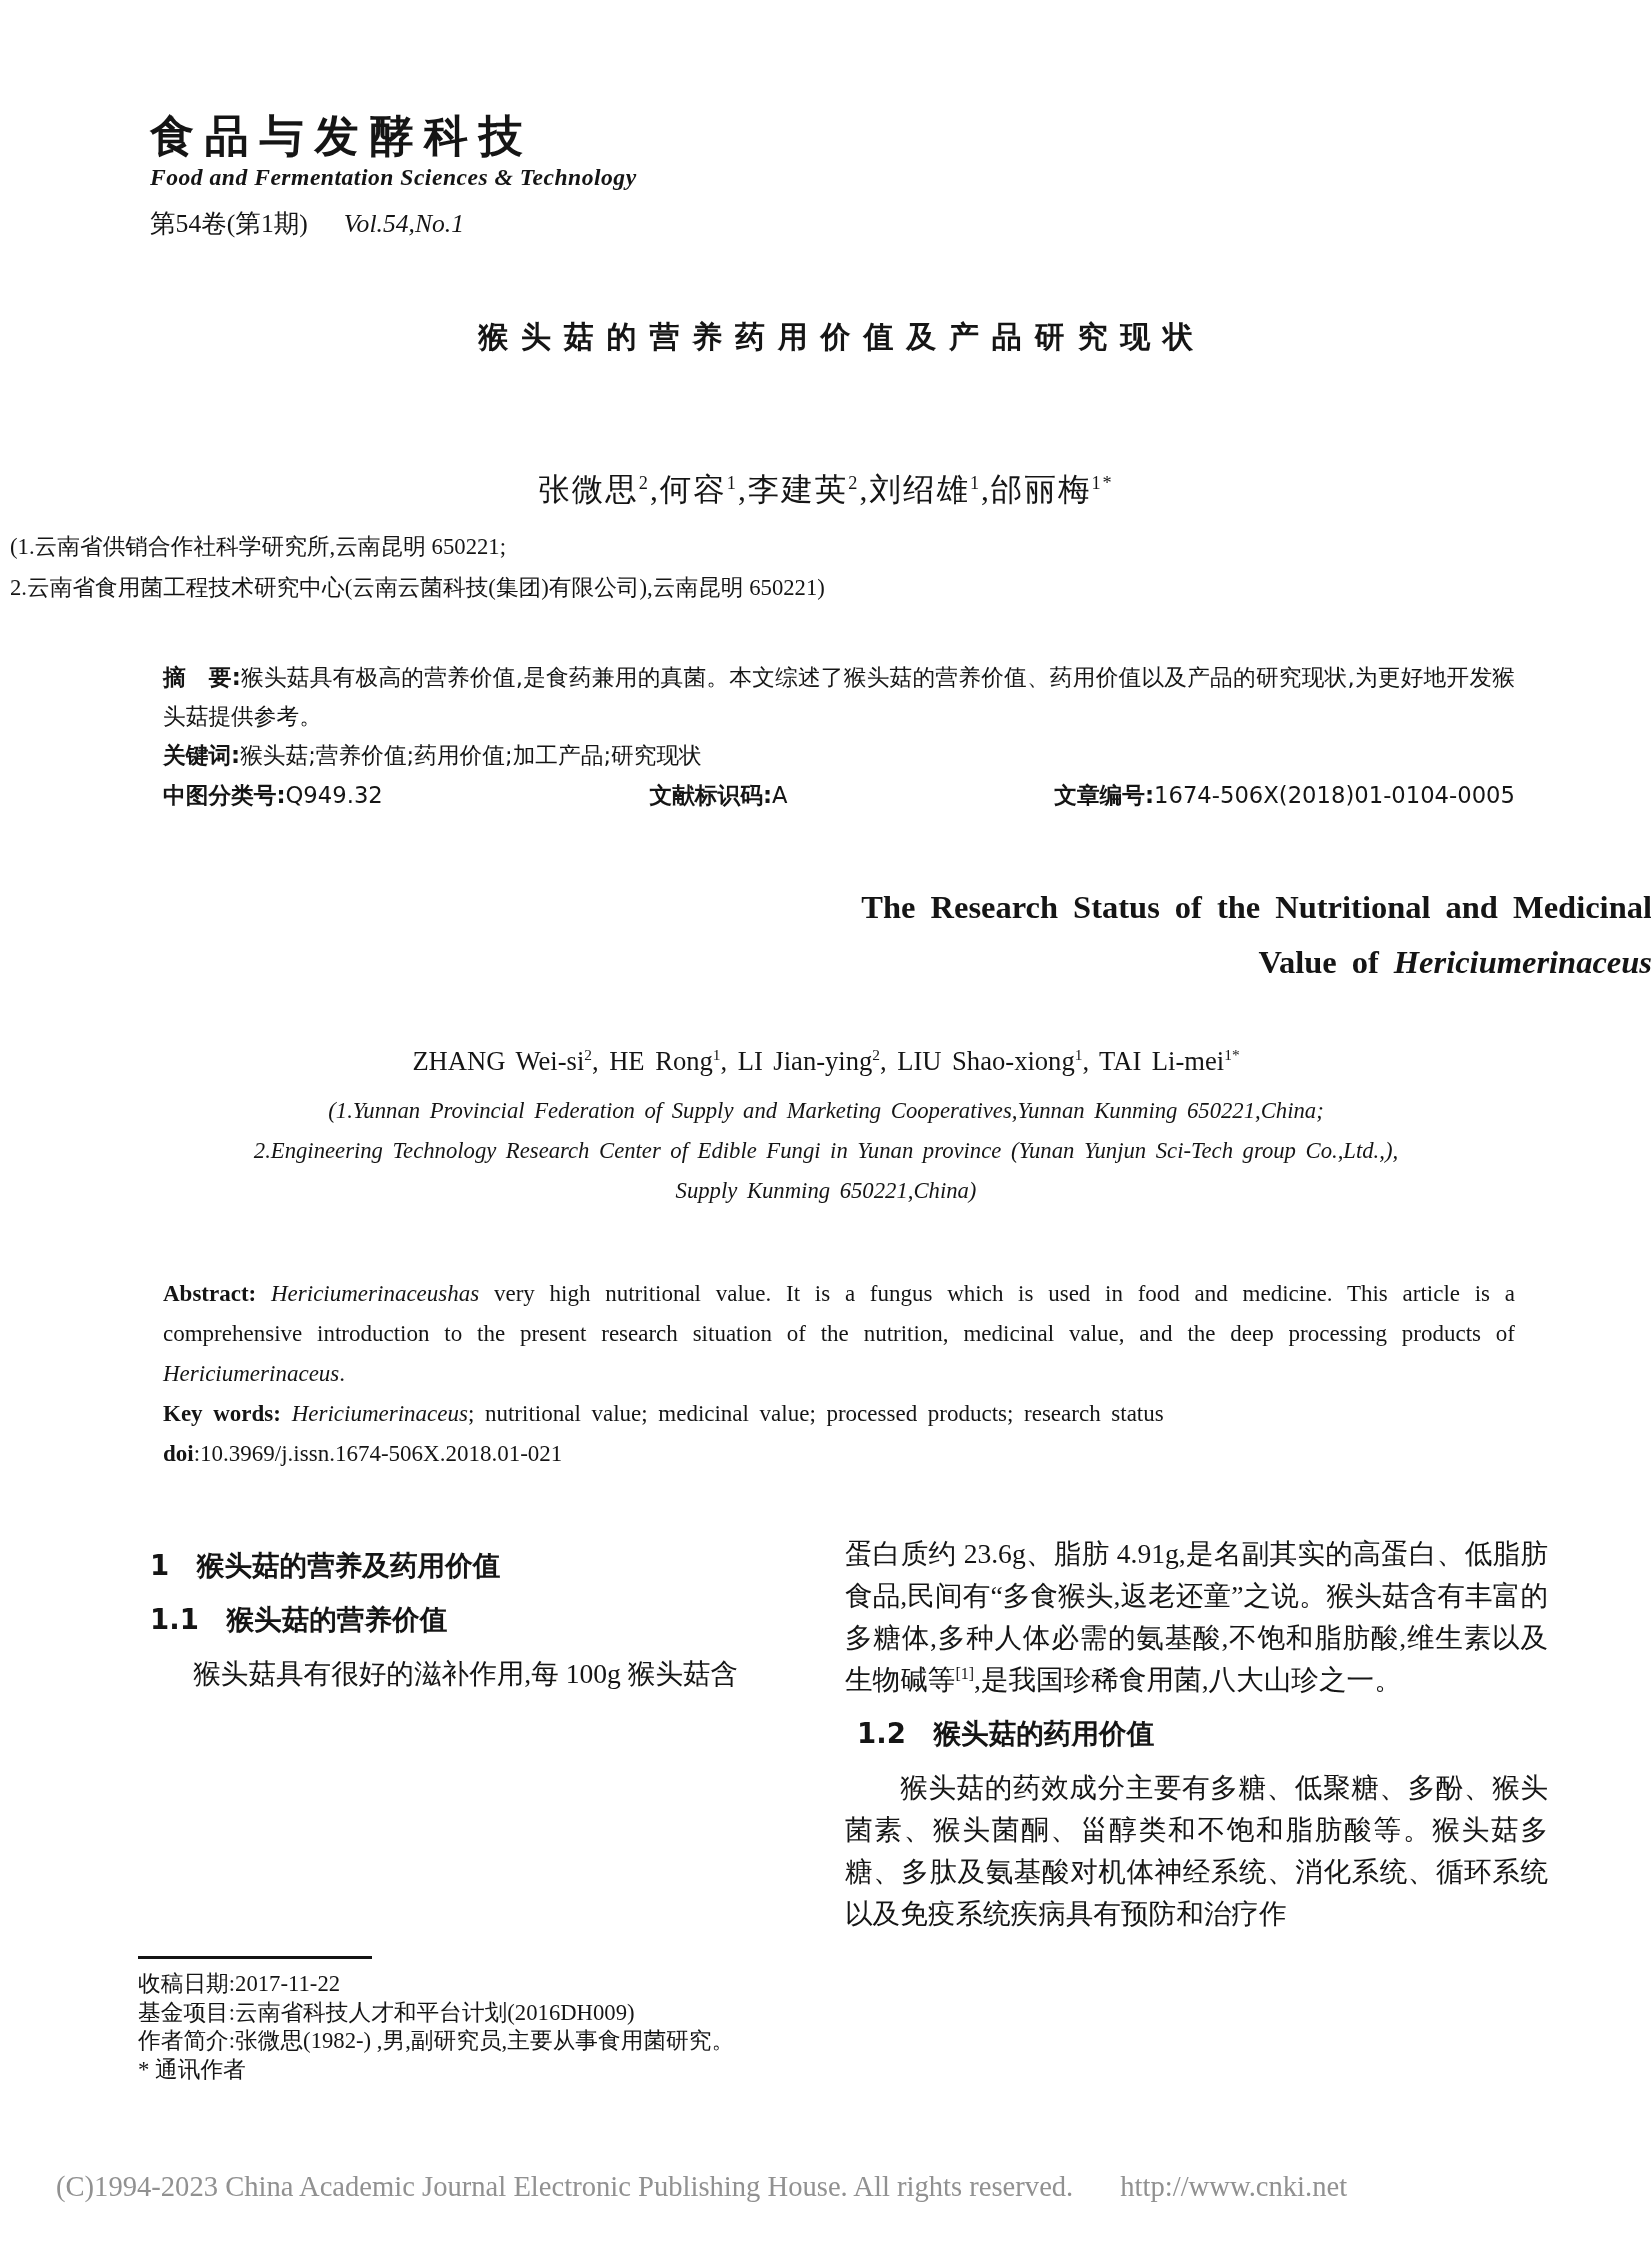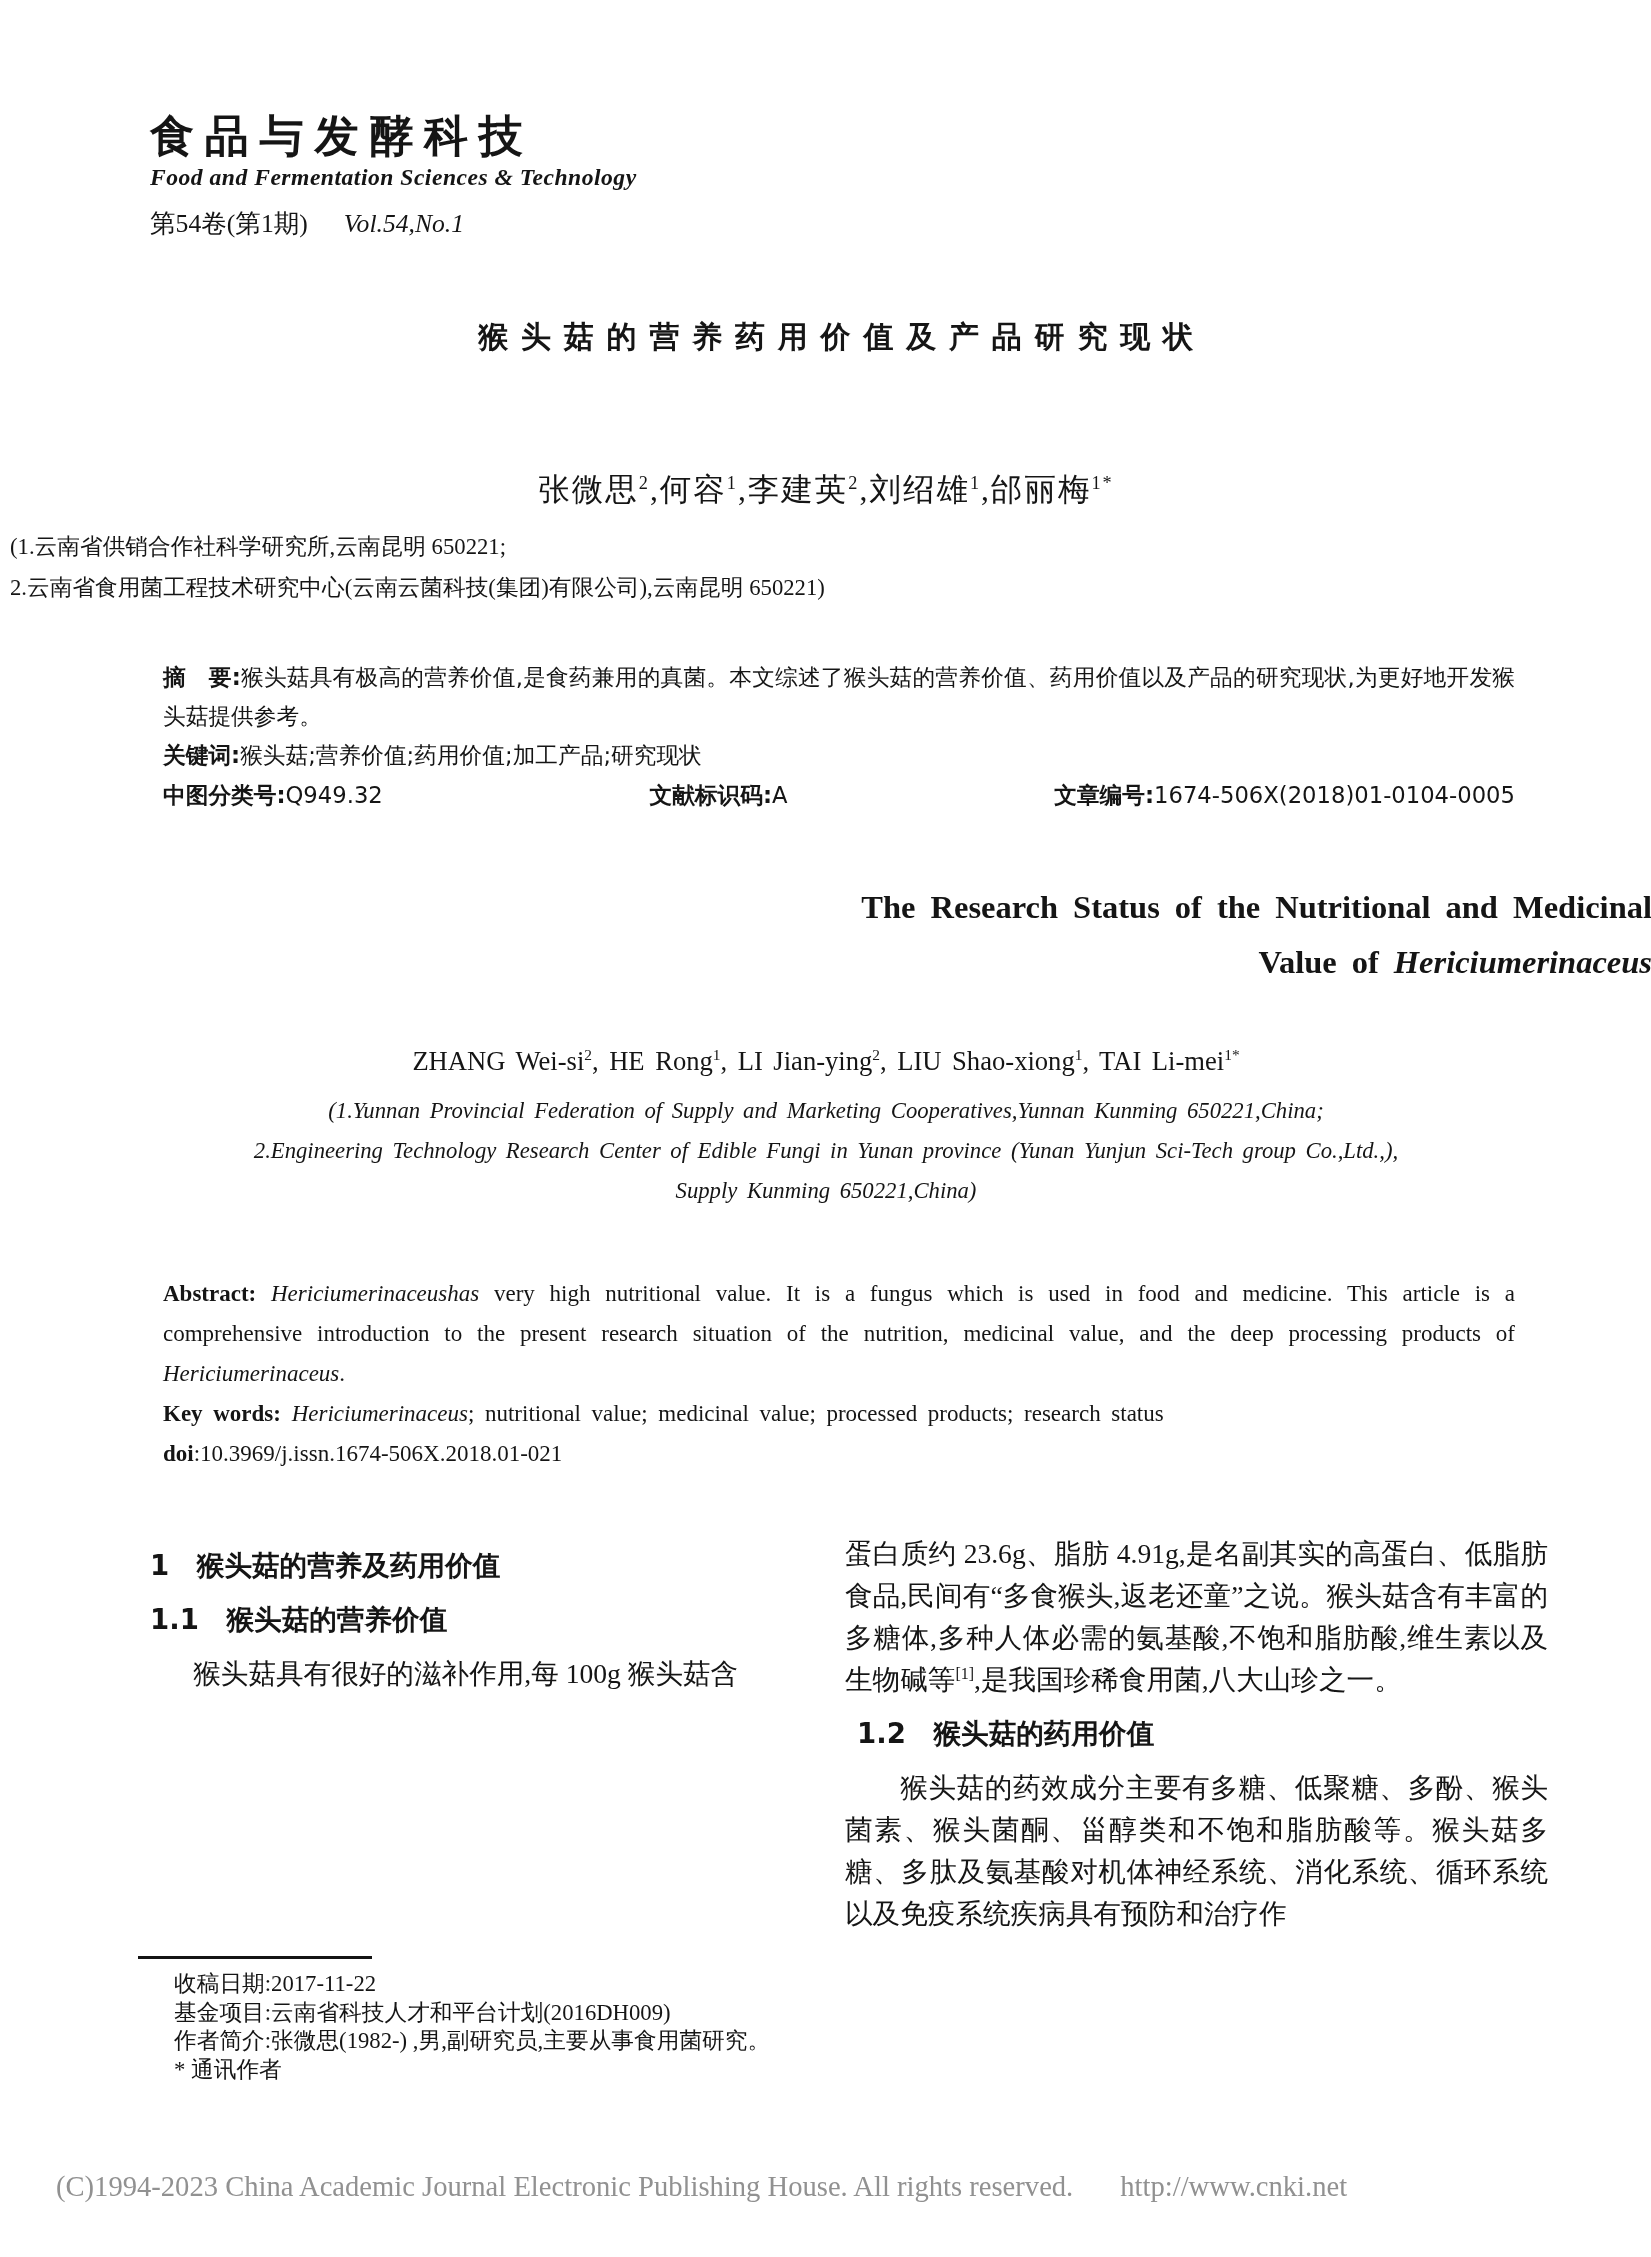--- a/index.html
+++ b/index.html
@@ -52,21 +52,21 @@
   
   .col{position:absolute;top:1533px;font-size:27.6px;line-height:42px;text-align:justify;overflow:hidden;}
   .col-left{left:138px;width:666px;height:431px;}
   .col-right{left:845px;width:703px;height:471px;}
   .col p{margin:0;text-indent:2em;}
   .col .sec-h{margin:12px;text-indent:0;font-weight:bold;font-size:27.6px;
               font-family:"DejaVu Sans","Liberation Sans",sans-serif;}
 
   
   .fn-rule{position:absolute;left:138px;top:1956px;width:234px;height:3px;background:#141414;}
-  .footnotes{position:absolute;left:138px;top:1970px;width:709px;font-size:22.7px;line-height:28.6px;margin-left:36px;}
+  .footnotes{position:absolute;left:138px;top:1970px;width:709px;font-size:22.7px;line-height:28.6px;}
   .footnotes div{white-space:nowrap;}
 
   
   .footer{position:absolute;left:56px;top:2171px;width:1540px;
           font-size:28.6px;color:#919191;display:flex;gap:47px;white-space:nowrap;}
 </style>
 </head>
 <body>
 
 <div class="page">

